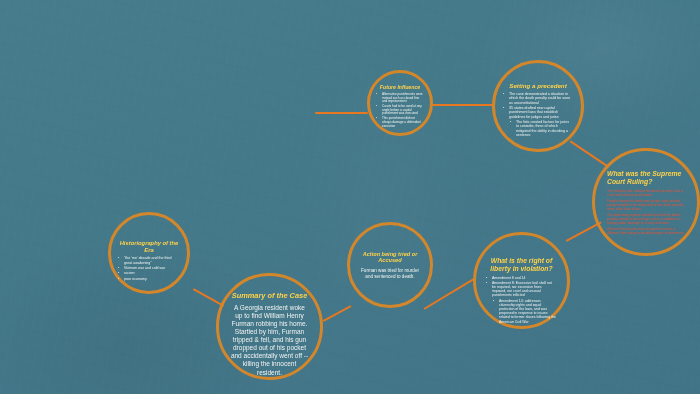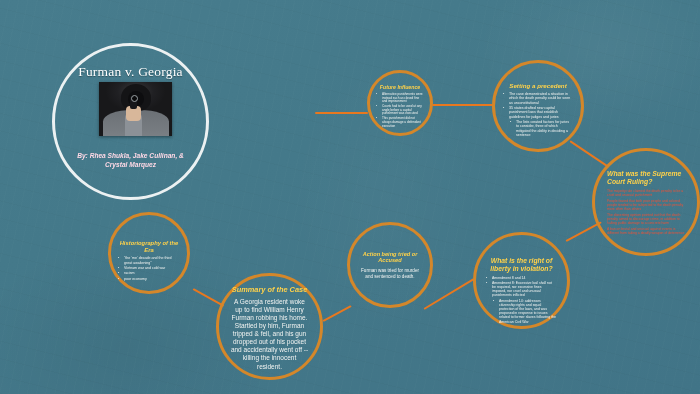--- a/index.html
+++ b/index.html
@@ -291,21 +291,21 @@
   #summary-node {
     left: 216px;
     top: 273px;
     width: 107px;
     height: 107px;
     padding: 6px 11px;
     justify-content: flex-start;
   }
   #summary-node .node-title {
     font-size: 7.4px;
-    margin-top: 4px;
+    margin-top: 10px;
     margin-bottom: 3px;
   }
   #summary-node .node-body { font-size: 6.5px; line-height: 1.25; }
 
   
   #action-node {
     left: 347px;
     top: 222px;
     width: 86px;
     height: 86px;
@@ -341,34 +341,20 @@
 <div id="canvas">
 
   <div class="connector" style="left:315px; top:112px; width:53px;"></div>
   <div class="connector" style="left:432px; top:104px; width:61px;"></div>
   <div class="connector" style="left:570px; top:140px; width:46px; transform:rotate(34deg);"></div>
   <div class="connector" style="left:566px; top:240px; width:40px; transform:rotate(-28deg);"></div>
   <div class="connector" style="left:424px; top:308px; width:58px; transform:rotate(-31deg);"></div>
   <div class="connector" style="left:323px; top:320px; width:32px; transform:rotate(-28deg);"></div>
   <div class="connector" style="left:193px; top:288px; width:35px; transform:rotate(29deg);"></div>
 
-  <div class="node" id="title-node">
-    <div class="title-text">Furman v. Georgia</div>
-    <div id="title-photo">
-      <div class="photo-bg"></div>
-      <div class="shoulders"></div>
-      <div class="hood"></div>
-      <div class="face"></div>
-      <div class="arm"></div>
-      <div class="hand"></div>
-      <div class="gun-barrel"></div>
-      <div class="gun-muzzle"></div>
-    </div>
-    <div class="byline">By: Rhea Shukla, Jake Cullinan, &amp; Crystal Marquez</div>
-  </div>
 
 
   <div class="node" id="future-node">
     <div class="node-title">Future Influence</div>
     <div class="node-body">
       <ul>
         <li>Alternative punishments were instead such as closed fine and imprisonment</li>
         <li>Courts had to be used at any angle before a capital punishment was executed</li>
         <li>This punishment did not always damage a defendant execution</li>
       </ul>

